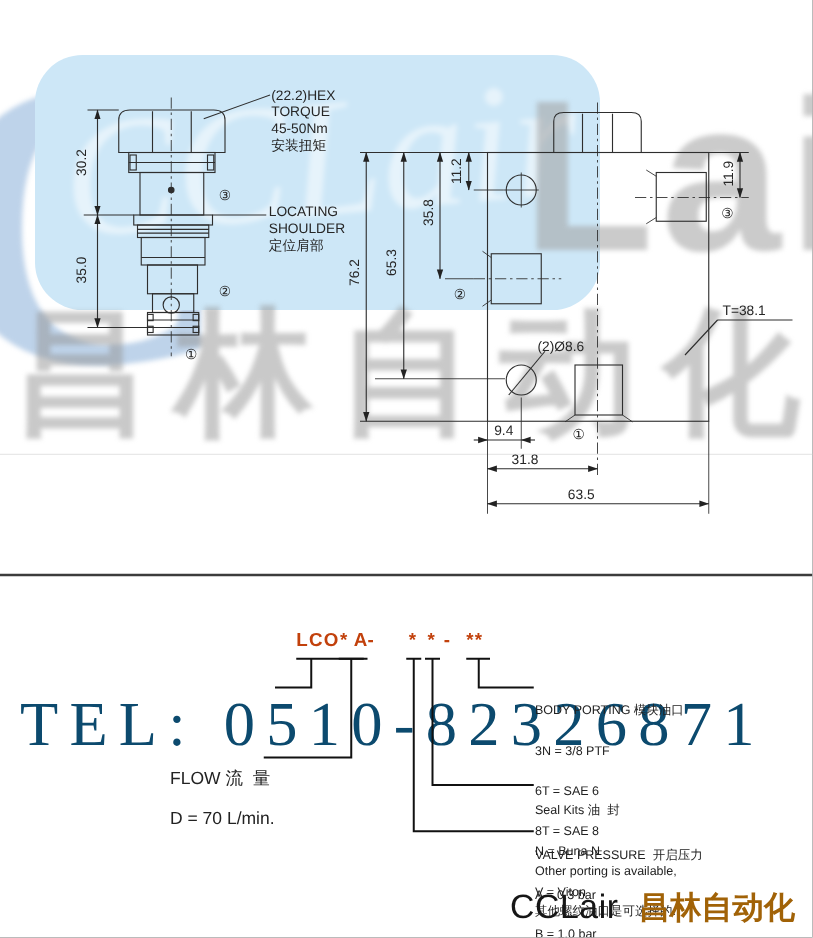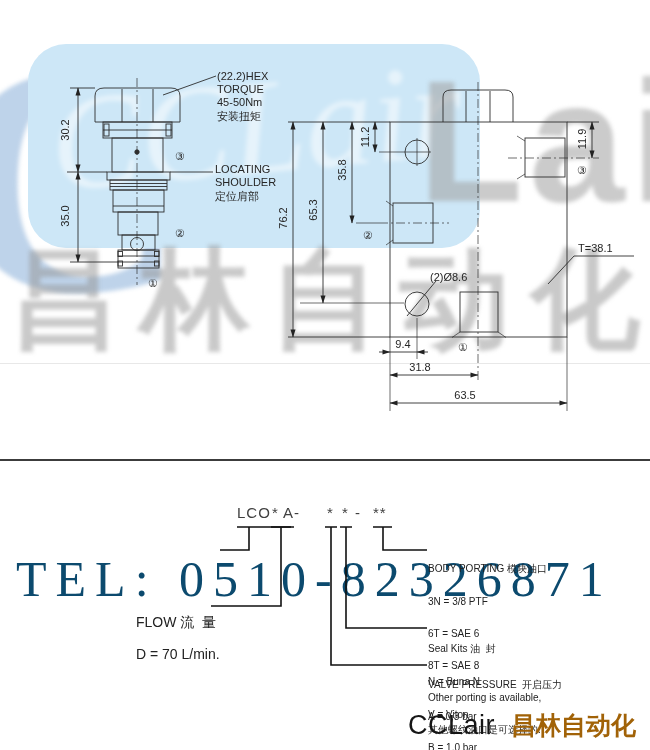--- a/index.html
+++ b/index.html
@@ -26,22 +26,22 @@
              letter-spacing:9px; color:#b5c1e6; white-space:nowrap; }
 
   
   .dwg-svg  { position:absolute; left:0; top:0; z-index:1; }
   .conn-svg { position:absolute; left:0; top:460px; z-index:1; }
   .t { font-family:"Liberation Sans",sans-serif; font-size:11px; fill:#262626; }
   .divider { position:absolute; left:0; top:459px; width:650px; height:2px;
              background:#3c3c3c; z-index:2; }
 
   
-  .mc { position:absolute; top:504px; z-index:2; font-weight:normal; font-size:15px;
-        letter-spacing:1px; color:#404040;text-align:center; }
+  .mc { position:absolute; top:504px; z-index:2; font-weight:bold; font-size:15px;
+        letter-spacing:1px; color:#c2410c;text-align:center; }
 
   
   .lbl { position:absolute; z-index:2; color:#222; white-space:pre; }
   .lbl-pilot   { left:76px;  top:541px; width:144px; font-size:10.5px; line-height:9.4px; text-align:center; }
   .lbl-flow    { left:136px; top:596px; width:74px;  font-size:14px;   line-height:10.5px; text-align:center; }
   .lbl-porting { left:428px; top:543px; font-size:10px; line-height:10.7px; }
   .lbl-seal    { left:428px; top:621px; font-size:10px; line-height:11px; }
   .lbl-crack   { left:428px; top:659px; font-size:10px; line-height:10.5px; }
 
   

